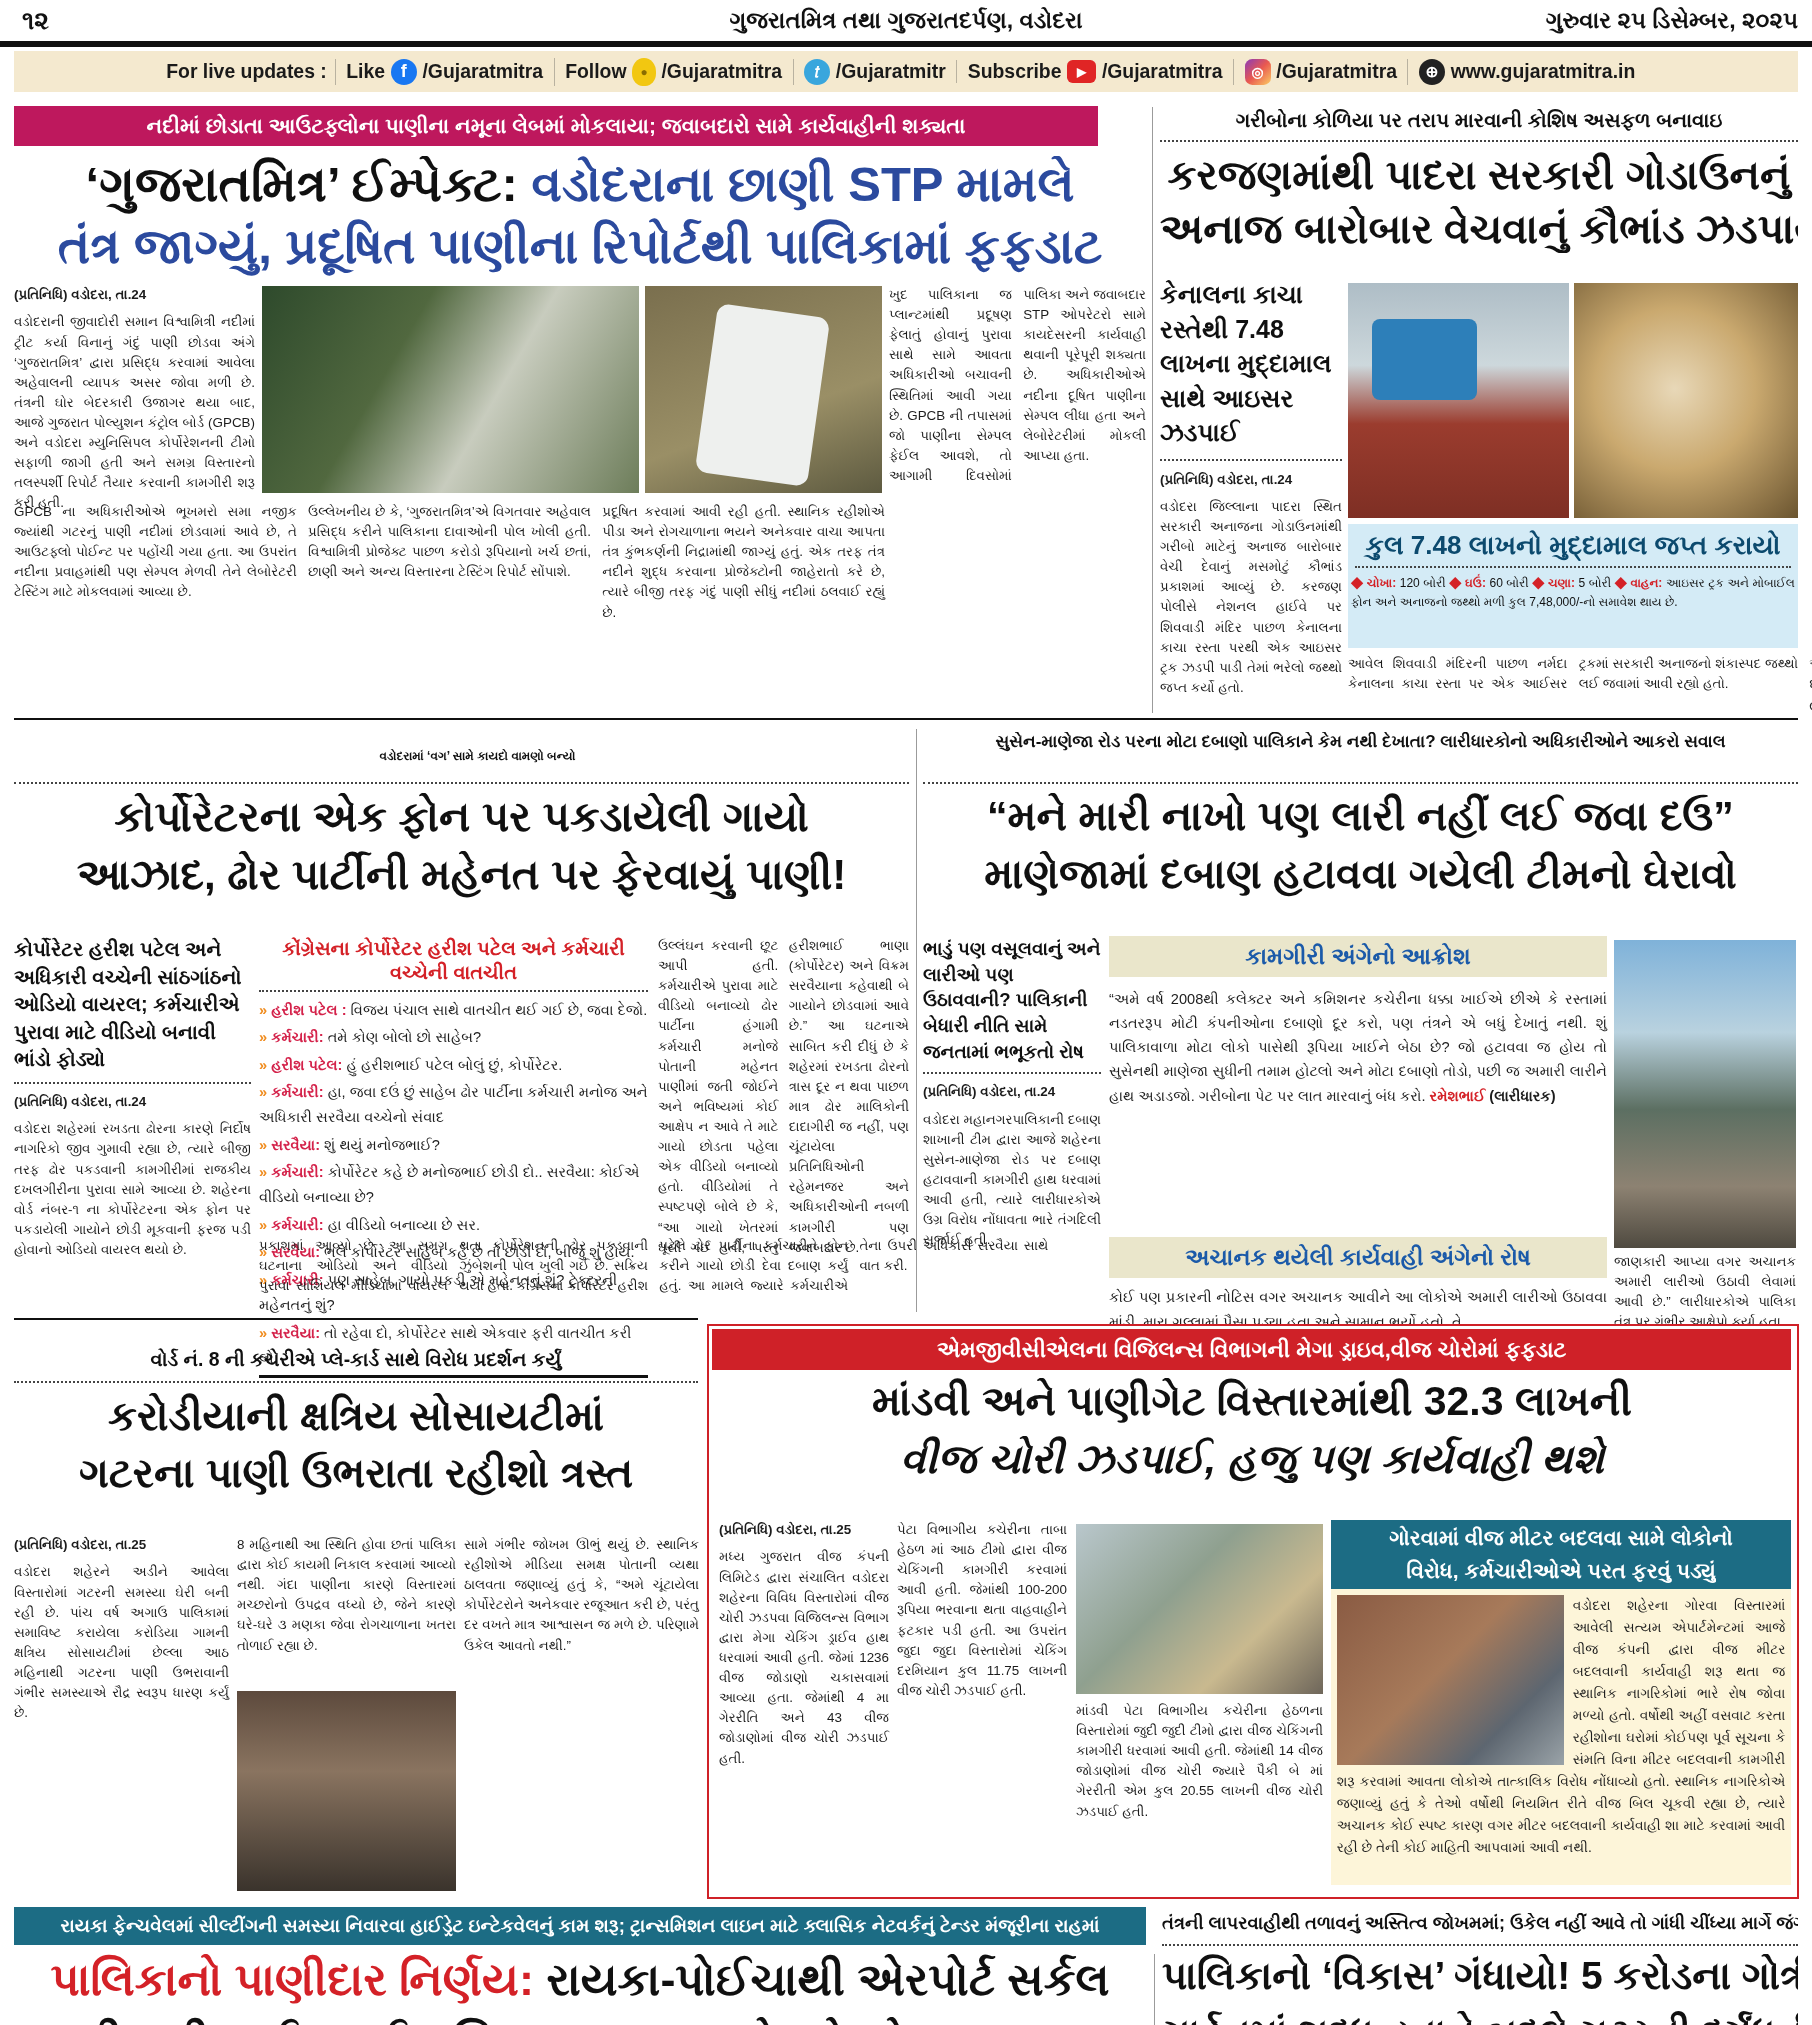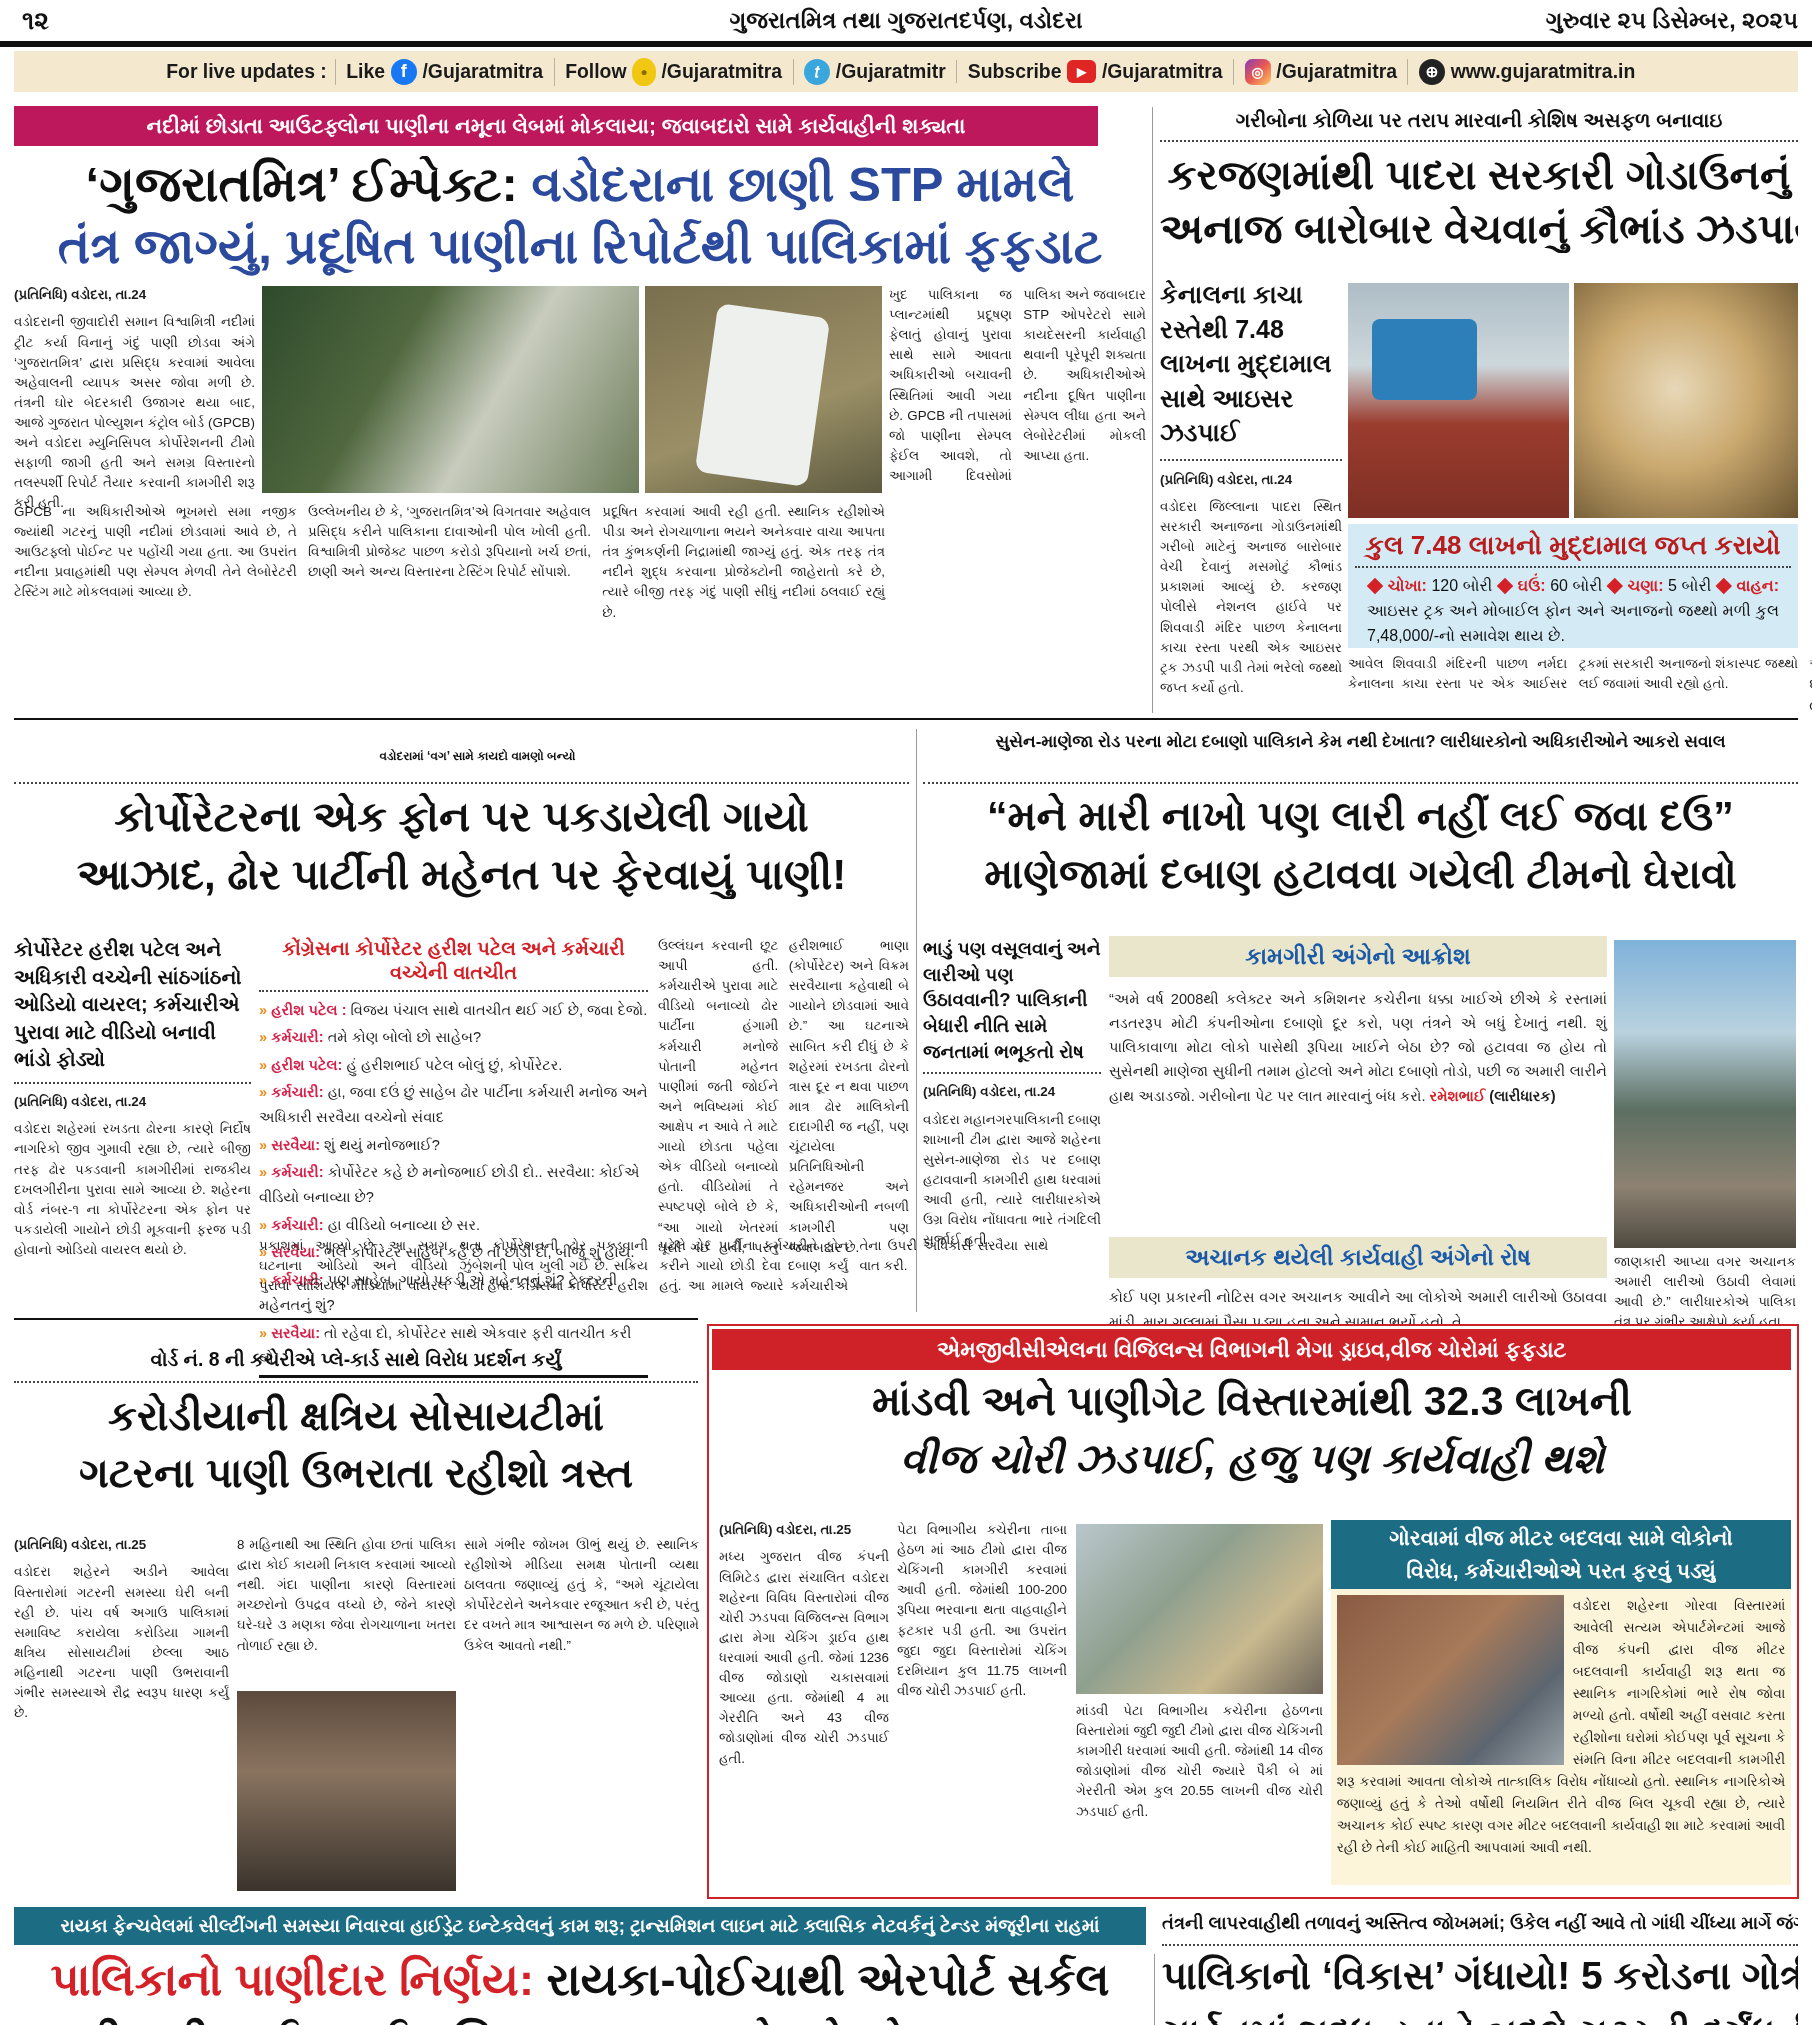--- a/index.html
+++ b/index.html
@@ -108,23 +108,23 @@
     <div class="body-text">
       <p class="dateline">(પ્રતિનિધિ)        વડોદરા, તા.24</p>
       <p>વડોદરા જિલ્લાના પાદરા સ્થિત સરકારી અનાજના ગોડાઉનમાંથી ગરીબો માટેનું અનાજ બારોબાર વેચી દેવાનું મસમોટું કૌભાંડ પ્રકાશમાં આવ્યું છે. કરજણ પોલીસે નેશનલ હાઈવે પર શિવવાડી મંદિર પાછળ કેનાલના કાચા રસ્તા પરથી એક આઇસર ટ્રક ઝડપી પાડી તેમાં ભરેલો જથ્થો જપ્ત કર્યો હતો.</p>
     </div>
   </div>
   <div class="abs ph" style="left:188px;top:180px;width:221px;height:235px;background:linear-gradient(180deg,#aebdc6 0%,#cdd8dc 35%,#9b3c2e 60%,#7e2f24 100%);">
     <div class="abs" style="left:24px;top:36px;width:105px;height:81px;background:#2d7fb9;border-radius:8px;"></div>
   </div>
   <div class="abs ph" style="left:414px;top:180px;width:224px;height:235px;background:radial-gradient(circle at 45% 45%,#e8d8b8 0%,#caa96f 45%,#6b5530 100%);"></div>
   <div class="abs" style="left:188px;top:421px;width:450px;height:124px;background:#d4ebf6;">
-    <div class="center nowrap" style="font-size:26px;font-weight:700;color:#b91c1c;padding-top:5.7px;">કુલ 7.48 લાખનો મુદ્દામાલ જપ્ત કરાયો</div>
+    <div class="center nowrap" style="font-size:26px;font-weight:700;color:#0c4a6e;padding-top:5.7px;">કુલ 7.48 લાખનો મુદ્દામાલ જપ્ત કરાયો</div>
     <div class="dotted" style="margin:5.7px 7.3px;"></div>
-    <div style="font-size:16px;line-height:1.55;padding:0 19px;text-align:justify;">
+    <div style="font-size:12px;line-height:1.55;padding:0 3px;text-align:justify;">
       <span><span><span class="diamond">◆ </span><span class="red-label">ચોખા:</span> <span>120 બોરી</span> </span><span><span class="diamond">◆ </span><span class="red-label">ઘઉં:</span> <span>60 બોરી</span> </span><span><span class="diamond">◆ </span><span class="red-label">ચણા:</span> <span>5 બોરી</span> </span><span><span class="diamond">◆ </span><span class="red-label">વાહન:</span> <span>આઇસર ટ્રક</span> </span></span><span>અને મોબાઈલ ફોન અને અનાજનો જથ્થો મળી કુલ 7,48,000/-નો સમાવેશ થાય છે.</span>
     </div>
   </div>
   <div class="abs body-text cols2" style="left:188px;top:551px;width:450px;height:61px;">
       <p>આવેલ શિવવાડી મંદિરની પાછળ નર્મદા કેનાલના કાચા રસ્તા પર એક આઈસર ટ્રકમાં સરકારી અનાજનો શંકાસ્પદ જથ્થો લઈ જવામાં આવી રહ્યો હતો.</p>
       <p>અંગેના બીલ કે અન્ય કાયદેસરના દસ્તાવેજો માંગતા તે રજૂ કરી શક્યો ન હતો. ડ્રાઈવરની પ્રાથમિક પૂછપરછમાં જાણવા મળ્યું હતું કે, આ અનાજ પાદરાના સરકારી ગોડાઉનમાંથી ભરાયું હતું.</p>
     </div>
 </div>
 
 <div class="hrule" style="left:14px;top:718px;width:1784px;height:2px;"></div>

